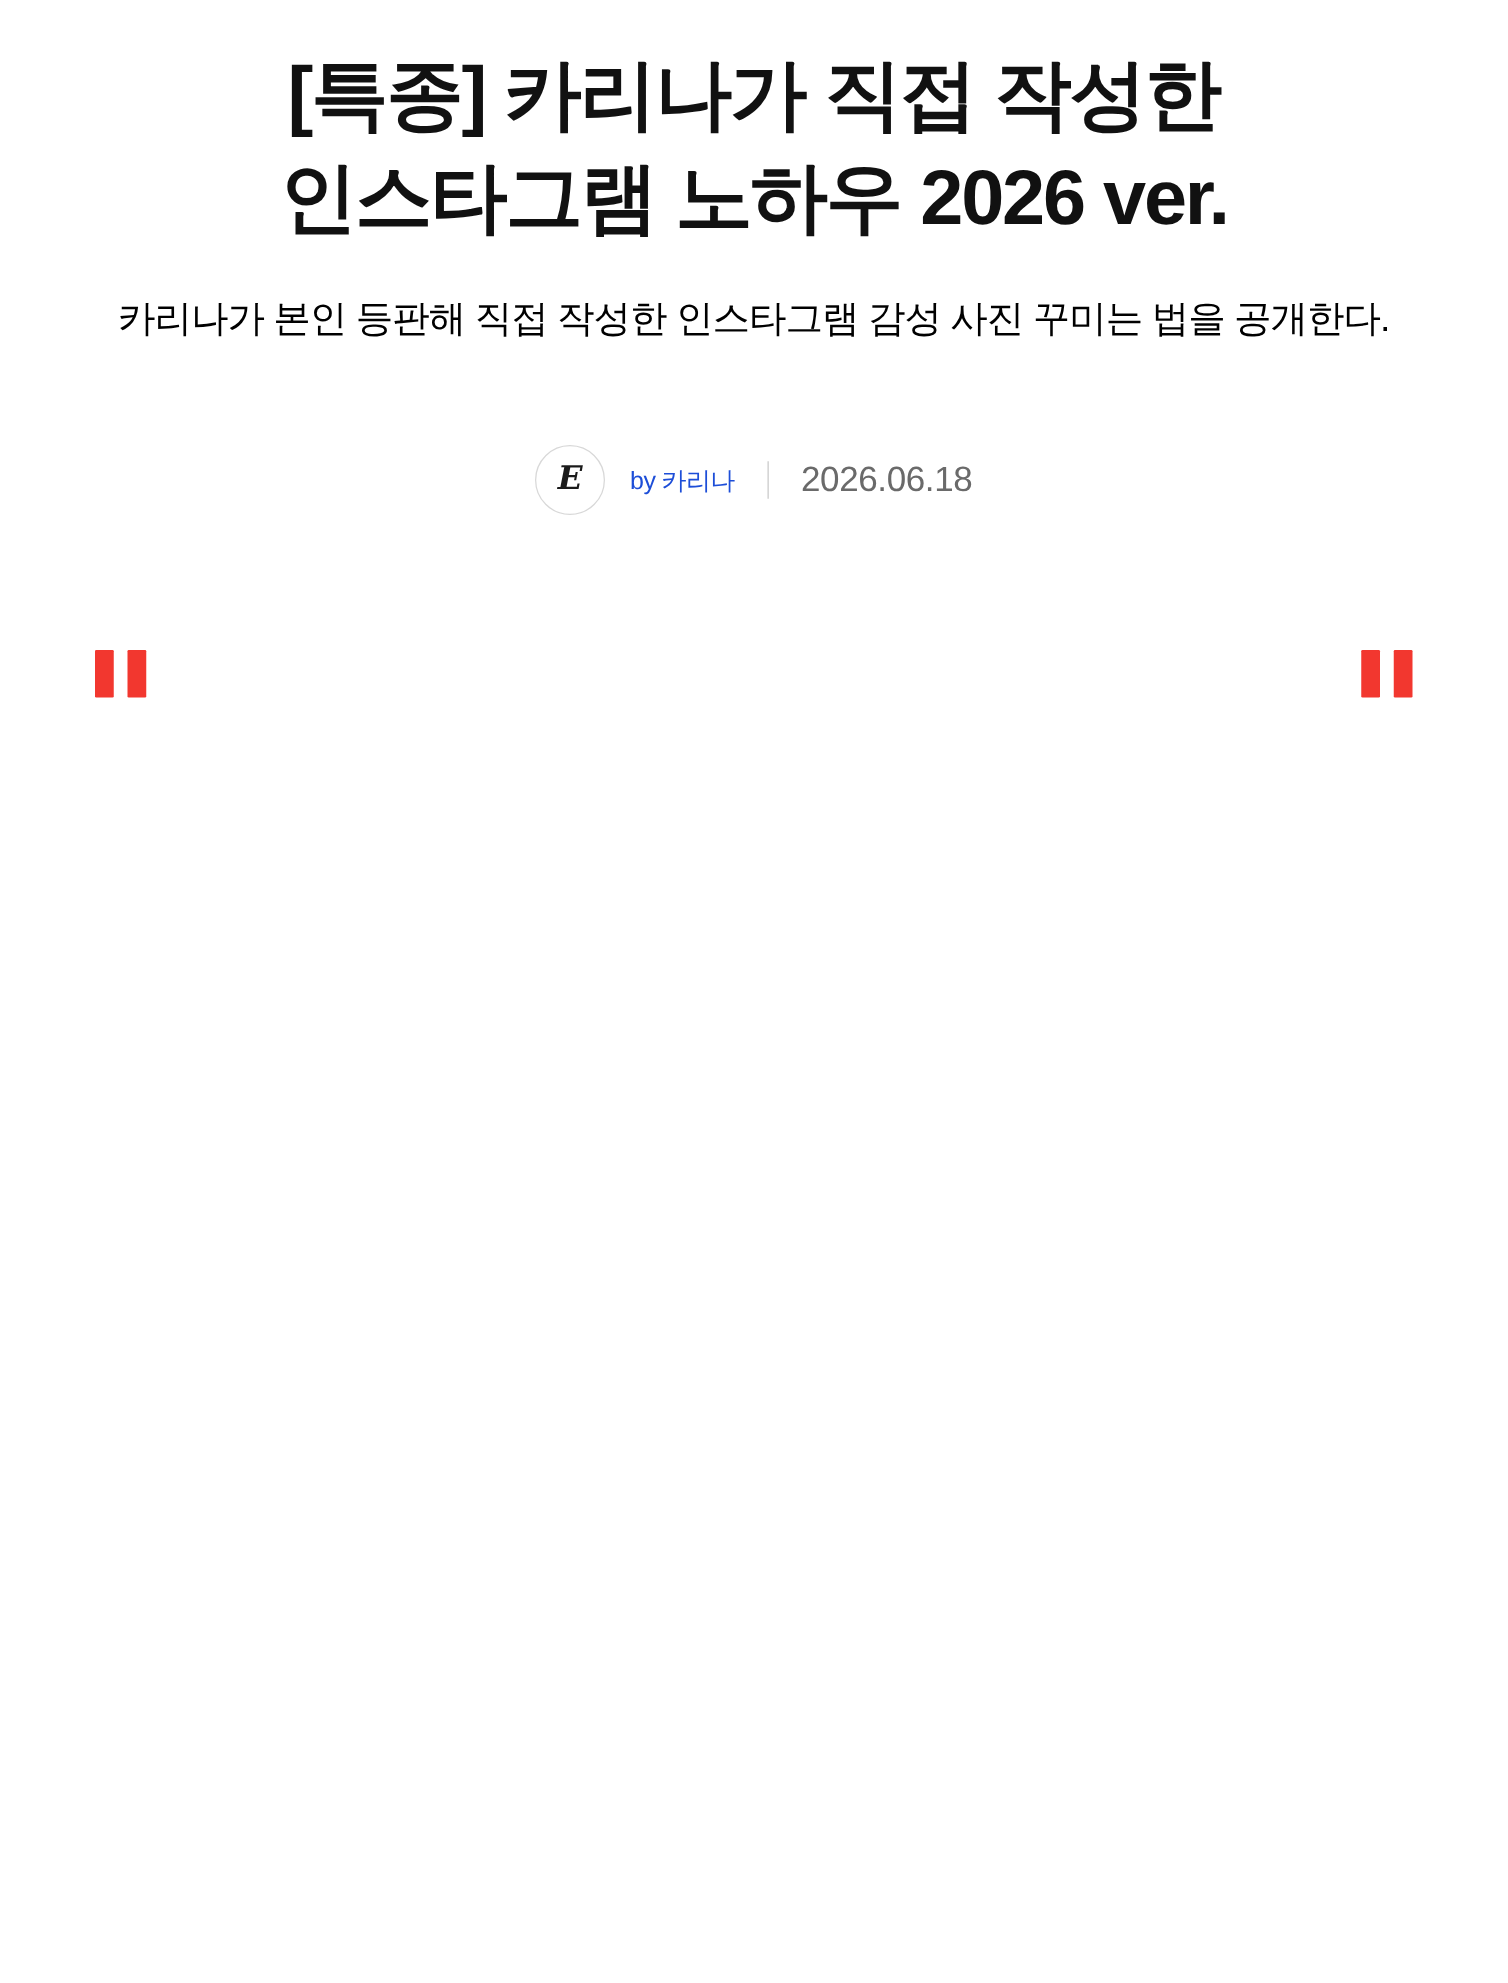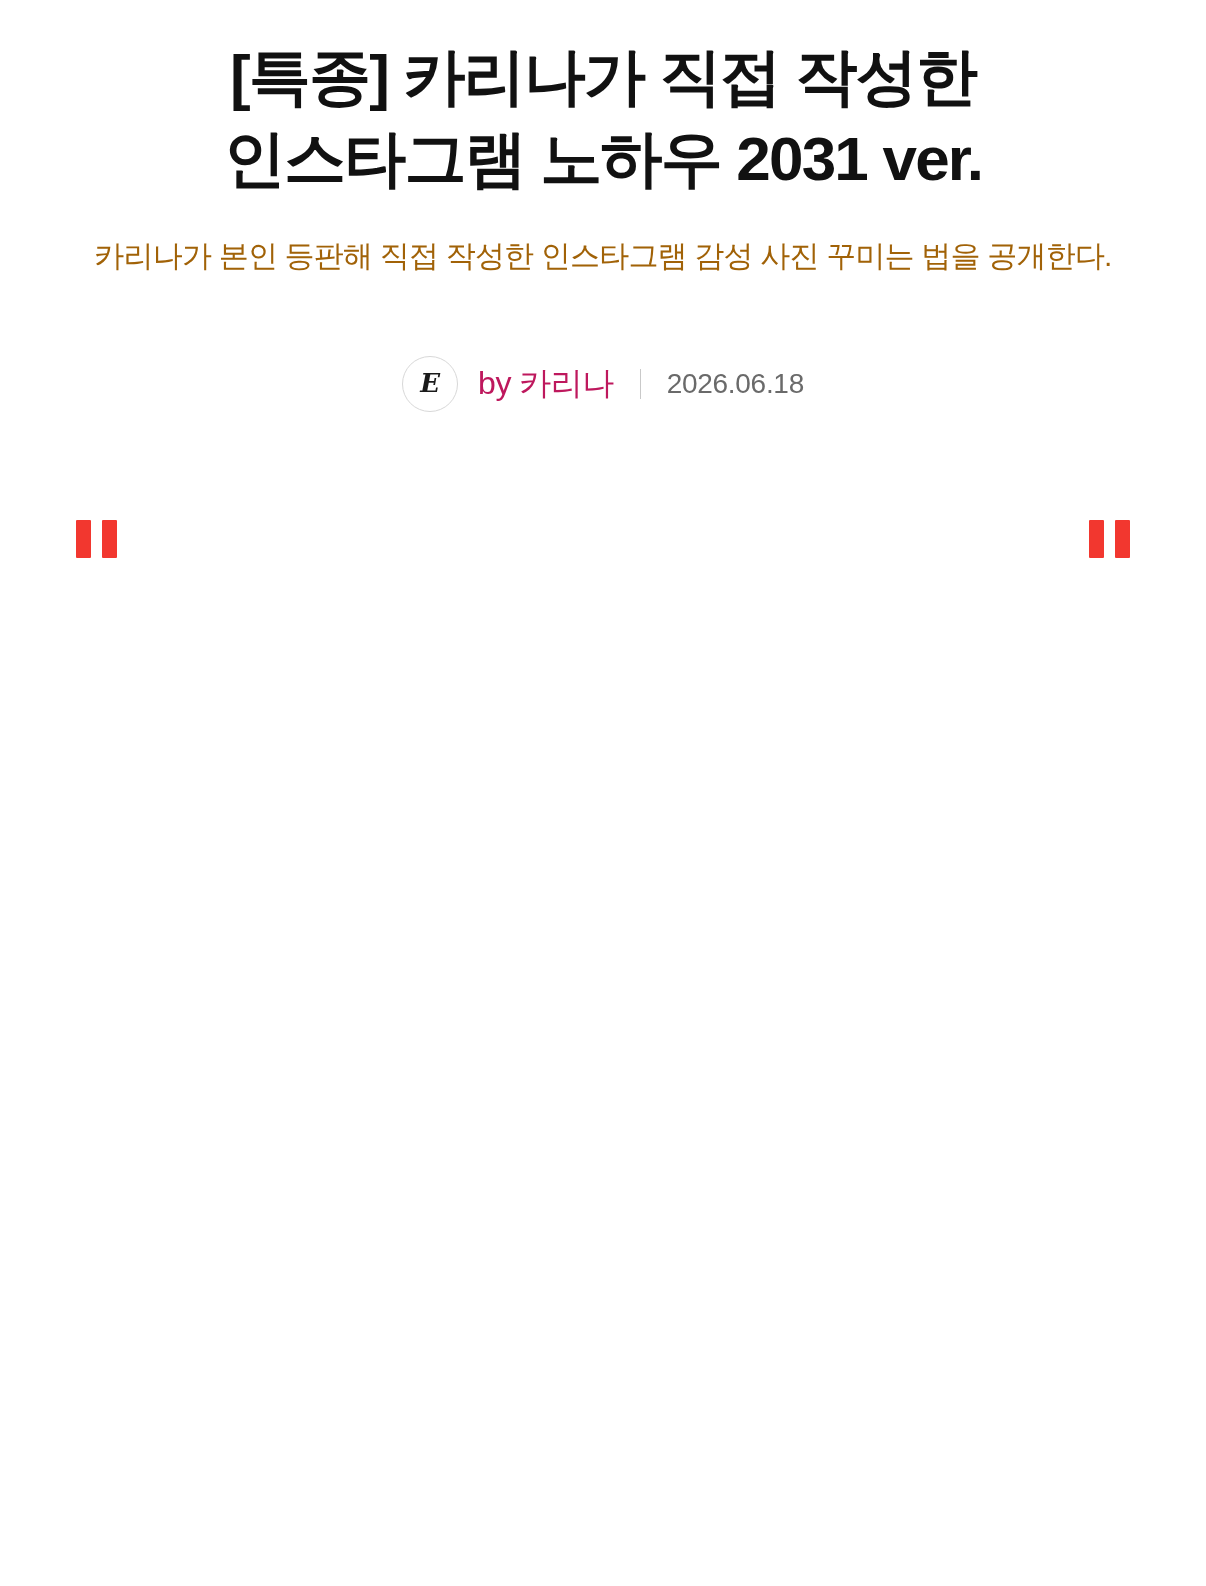--- a/index.html
+++ b/index.html
@@ -40,21 +40,21 @@
     padding: 0 10px;
     word-break: keep-all;
   }
 
   .subhead {
     font-size: 30px;
     line-height: 1.48;
     font-weight: 400;
     letter-spacing: -0.8px;
     text-align: center;
-    color: #a16207;
+    color: #000000;
     margin: 34px auto 17px auto;
     max-width: 1070px;
     word-break: keep-all;
   }
 
   .byline {
     display: flex;
     align-items: center;
     justify-content: center;
     gap: 0;
@@ -79,23 +79,23 @@
     font-family: "DejaVu Serif", serif;
     font-size: 26px;
     font-weight: 700;
     font-style: italic;
     color: #1a1a1a;
     line-height: 1;
     transform: translateY(-1px);
   }
 
   .byline-author {
-    font-size: 32px;
+    font-size: 20px;
     letter-spacing: -0.5px;
-    color: #be185d;
+    color: #1d4ed8;
     white-space: nowrap;
   }
 
   .byline-divider {
     width: 1px;
     height: 30px;
     background: #c9c9c9;
     margin: 0 26px;
     flex: 0 0 auto;
   }
@@ -150,21 +150,21 @@
     word-break: keep-all;
   }
 </style>
 </head>
 <body>
 
 <div class="page">
 
   <div class="article-header">
 
-    <h1 class="headline">[특종] 카리나가 직접 작성한 인스타그램 노하우 2031 ver.</h1>
+    <h1 class="headline">[특종] 카리나가 직접 작성한 인스타그램 노하우 2026 ver.</h1>
 
     <p class="subhead">카리나가 본인 등판해 직접 작성한 인스타그램 감성 사진 꾸미는 법을 공개한다.</p>
 
     <div class="byline">
       <div class="avatar">
         <span class="avatar-glyph">E</span>
       </div>
       <span class="byline-author">by 카리나</span>
       <span class="byline-divider"></span>
       <span class="byline-date">2026.06.18</span>

